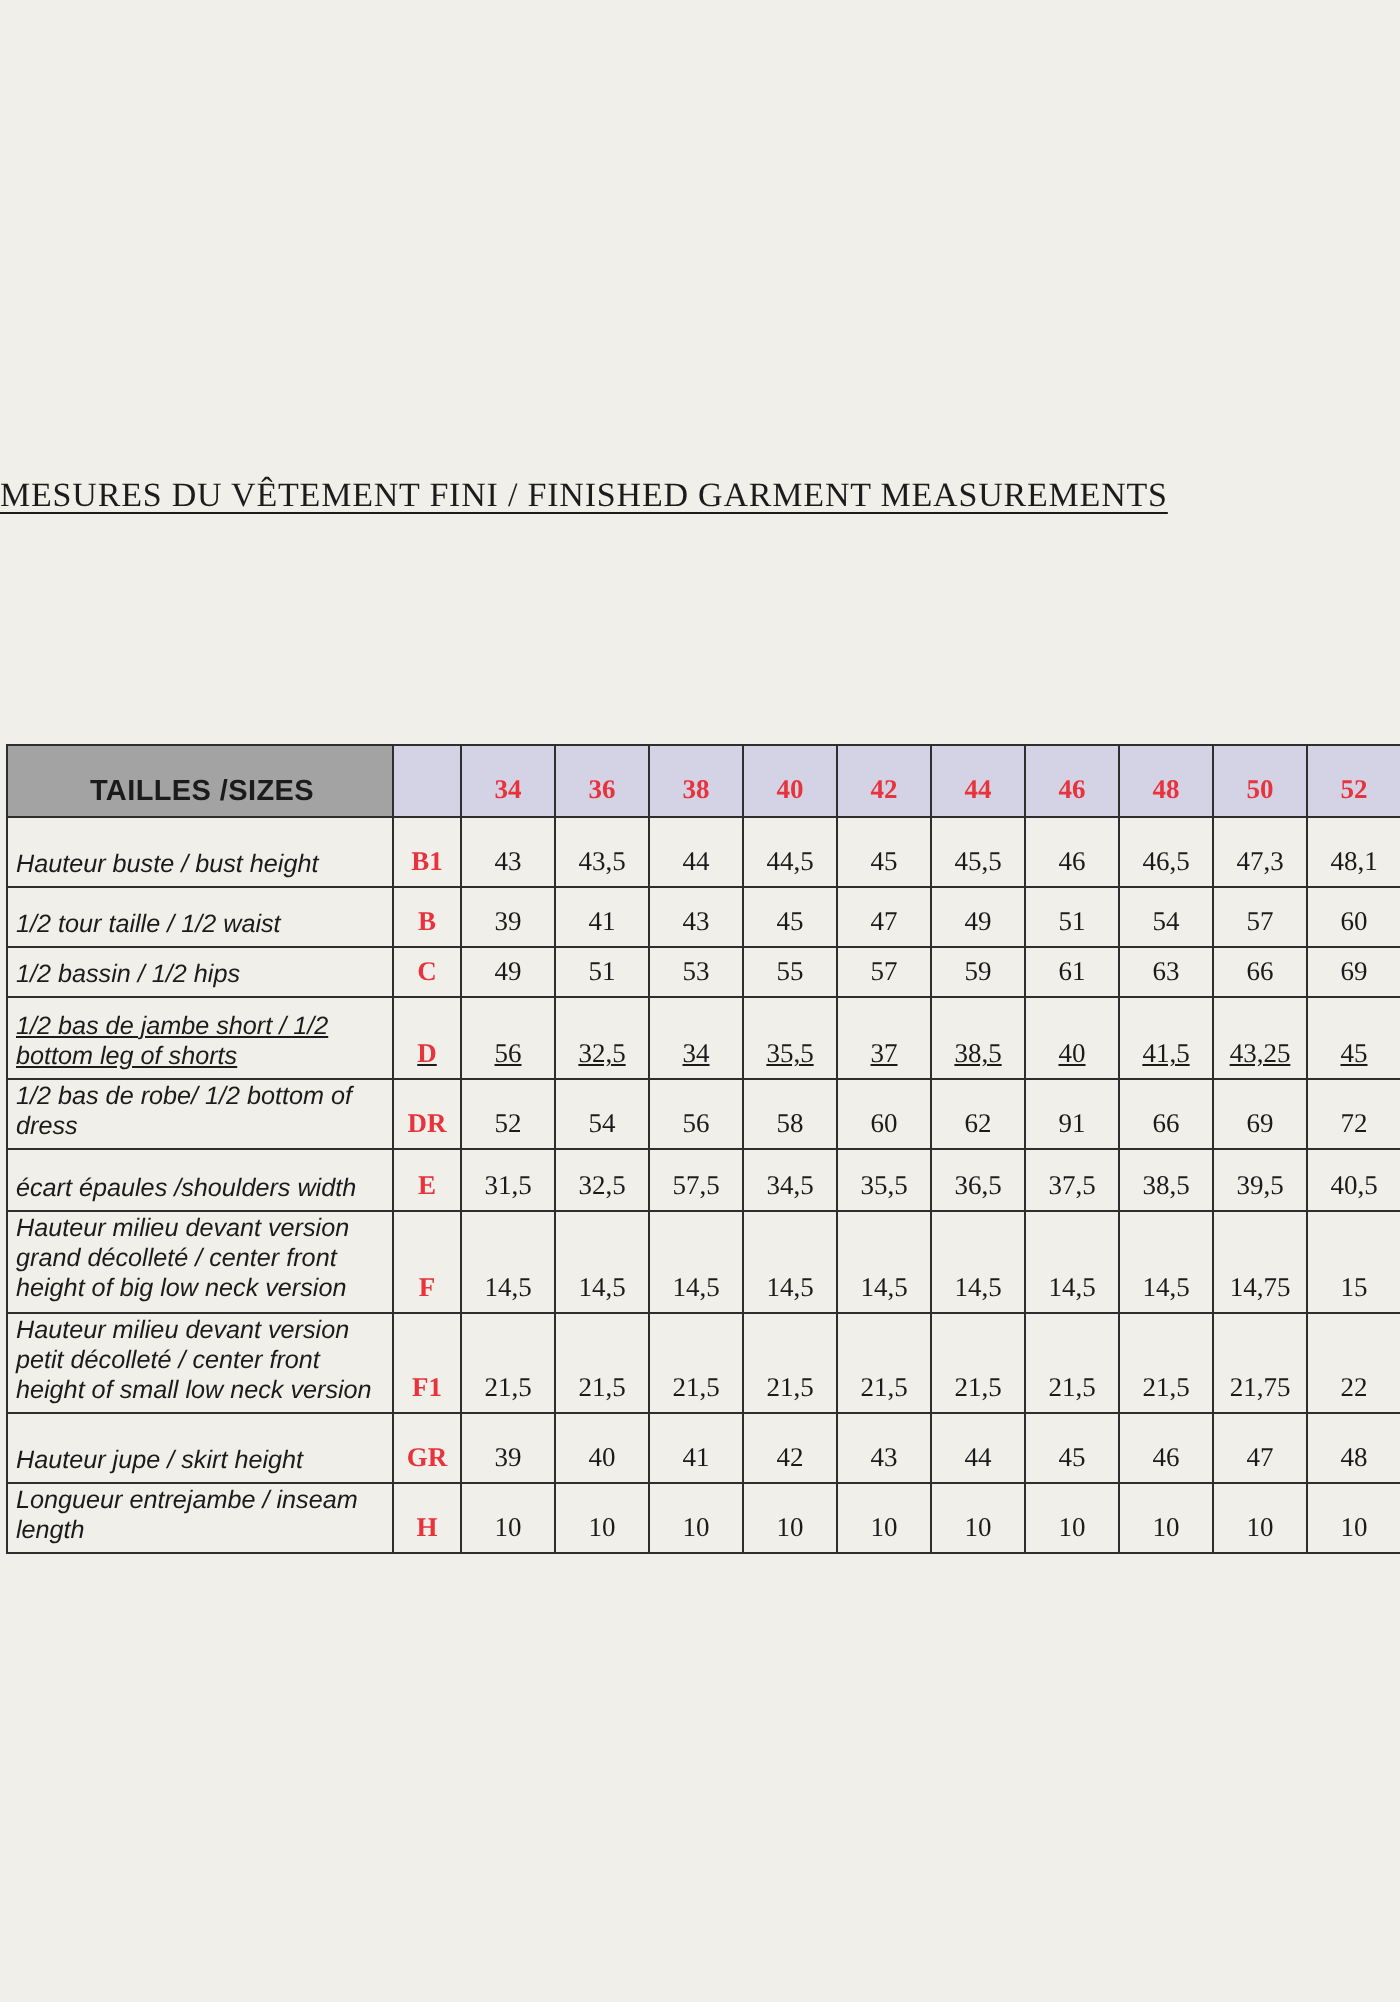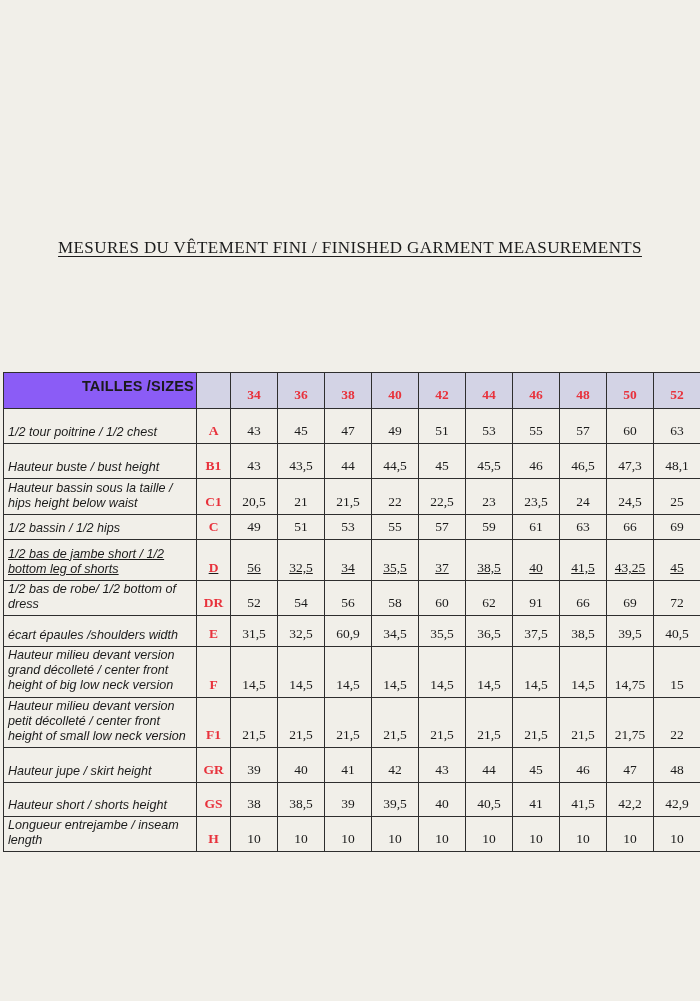--- a/index.html
+++ b/index.html
@@ -7,49 +7,49 @@
     width:700px; height:1001px;
     background:#f1efe9;
     position:relative;
     font-family:"Liberation Sans", sans-serif;
     color:#1b1b1b;
     overflow:hidden;
   }
   .doc-title {
     position:absolute;
     top:238px; left:0; right:0;
-    text-align:center;
+    text-align:left;
     font-family:"Liberation Serif", serif;
     font-size:17px;
     letter-spacing:0.4px;
     color:#1c1c1c;
     text-decoration:underline;
     text-underline-offset:3px;
   }
   table.size-chart {
     position:absolute;
     top:372px; left:3px;
     width:697px;
     border-collapse:collapse;
     table-layout:fixed;
   }
   .size-chart th, .size-chart td {
     border:1.7px solid #2e2e2e;
     padding:0;
     overflow:hidden;
   }
   th.hdr-label {
-    background:#8b5cf6;
-    text-align:right;
+    background:#a3a3a3;
+    text-align:center;
     vertical-align:bottom;
     font-family:"Liberation Sans", sans-serif;
     font-size:14.5px;
     font-weight:bold;
     letter-spacing:0.2px;
-    padding:2px 2px 14px 4px;
+    padding:2px 2px 4px 4px;
   }
   th.hdr-blank { background:#d3d3e5; }
   th.hdr-size {
     background:#d3d3e5;
     color:#e8323c;
     font-family:"Liberation Serif", serif;
     font-weight:600;
     font-size:13.5px;
     text-align:center;
     vertical-align:bottom;
@@ -111,61 +111,47 @@
         <th class="hdr-size">42</th>
         <th class="hdr-size">44</th>
         <th class="hdr-size">46</th>
         <th class="hdr-size">48</th>
         <th class="hdr-size">50</th>
         <th class="hdr-size">52</th>
       </tr>
   </thead>
   <tbody>
 
-  <tr style="height: 35px;">
-        <td class="row-label">1/2 tour poitrine / 1/2 chest</td>
-        <td class="row-code">A</td>
-        <td class="row-val">43</td>
-        <td class="row-val">45</td>
-        <td class="row-val">47</td>
-        <td class="row-val">49</td>
-        <td class="row-val">51</td>
-        <td class="row-val">53</td>
-        <td class="row-val">55</td>
-        <td class="row-val">57</td>
-        <td class="row-val">60</td>
-        <td class="row-val">63</td>
-      </tr>
       <tr style="height: 35px;">
         <td class="row-label">Hauteur buste / bust height</td>
         <td class="row-code">B1</td>
         <td class="row-val">43</td>
         <td class="row-val">43,5</td>
         <td class="row-val">44</td>
         <td class="row-val">44,5</td>
         <td class="row-val">45</td>
         <td class="row-val">45,5</td>
         <td class="row-val">46</td>
         <td class="row-val">46,5</td>
         <td class="row-val">47,3</td>
         <td class="row-val">48,1</td>
       </tr>
-      <tr style="height: 36px;">
-        <td class="row-label">Hauteur bassin sous la taille / hips height below waist</td>
-        <td class="row-code">C1</td>
-        <td class="row-val">20,5</td>
-        <td class="row-val">21</td>
-        <td class="row-val">21,5</td>
-        <td class="row-val">22</td>
-        <td class="row-val">22,5</td>
-        <td class="row-val">23</td>
-        <td class="row-val">23,5</td>
-        <td class="row-val">24</td>
-        <td class="row-val">24,5</td>
-        <td class="row-val">25</td>
+      <tr style="height: 30px;">
+        <td class="row-label">1/2 tour taille /  1/2 waist</td>
+        <td class="row-code">B</td>
+        <td class="row-val">39</td>
+        <td class="row-val">41</td>
+        <td class="row-val">43</td>
+        <td class="row-val">45</td>
+        <td class="row-val">47</td>
+        <td class="row-val">49</td>
+        <td class="row-val">51</td>
+        <td class="row-val">54</td>
+        <td class="row-val">57</td>
+        <td class="row-val">60</td>
       </tr>
       <tr style="height: 25px; margin-left: 21px;">
         <td class="row-label">1/2 bassin / 1/2 hips</td>
         <td class="row-code">C</td>
         <td class="row-val">49</td>
         <td class="row-val">51</td>
         <td class="row-val">53</td>
         <td class="row-val">55</td>
         <td class="row-val">57</td>
         <td class="row-val">59</td>
@@ -200,21 +186,21 @@
         <td class="row-val">91</td>
         <td class="row-val">66</td>
         <td class="row-val">69</td>
         <td class="row-val">72</td>
       </tr>
       <tr style="height: 31px;">
         <td class="row-label">écart épaules /shoulders width</td>
         <td class="row-code">E</td>
         <td class="row-val">31,5</td>
         <td class="row-val">32,5</td>
-        <td class="row-val">60,9</td>
+        <td class="row-val">57,5</td>
         <td class="row-val">34,5</td>
         <td class="row-val">35,5</td>
         <td class="row-val">36,5</td>
         <td class="row-val">37,5</td>
         <td class="row-val">38,5</td>
         <td class="row-val">39,5</td>
         <td class="row-val">40,5</td>
       </tr>
       <tr style="height: 47px;">
         <td class="row-label">Hauteur  milieu devant version grand décolleté / center front height of big low neck version</td>
@@ -251,34 +237,20 @@
         <td class="row-val">40</td>
         <td class="row-val">41</td>
         <td class="row-val">42</td>
         <td class="row-val">43</td>
         <td class="row-val">44</td>
         <td class="row-val">45</td>
         <td class="row-val">46</td>
         <td class="row-val">47</td>
         <td class="row-val">48</td>
       </tr>
-      <tr style="height: 34px;">
-        <td class="row-label">Hauteur short  / shorts height</td>
-        <td class="row-code">GS</td>
-        <td class="row-val">38</td>
-        <td class="row-val">38,5</td>
-        <td class="row-val">39</td>
-        <td class="row-val">39,5</td>
-        <td class="row-val">40</td>
-        <td class="row-val">40,5</td>
-        <td class="row-val">41</td>
-        <td class="row-val">41,5</td>
-        <td class="row-val">42,2</td>
-        <td class="row-val">42,9</td>
-      </tr>
       <tr style="height: 29px;">
         <td class="row-label">Longueur entrejambe  / inseam length</td>
         <td class="row-code">H</td>
         <td class="row-val">10</td>
         <td class="row-val">10</td>
         <td class="row-val">10</td>
         <td class="row-val">10</td>
         <td class="row-val">10</td>
         <td class="row-val">10</td>
         <td class="row-val">10</td>

